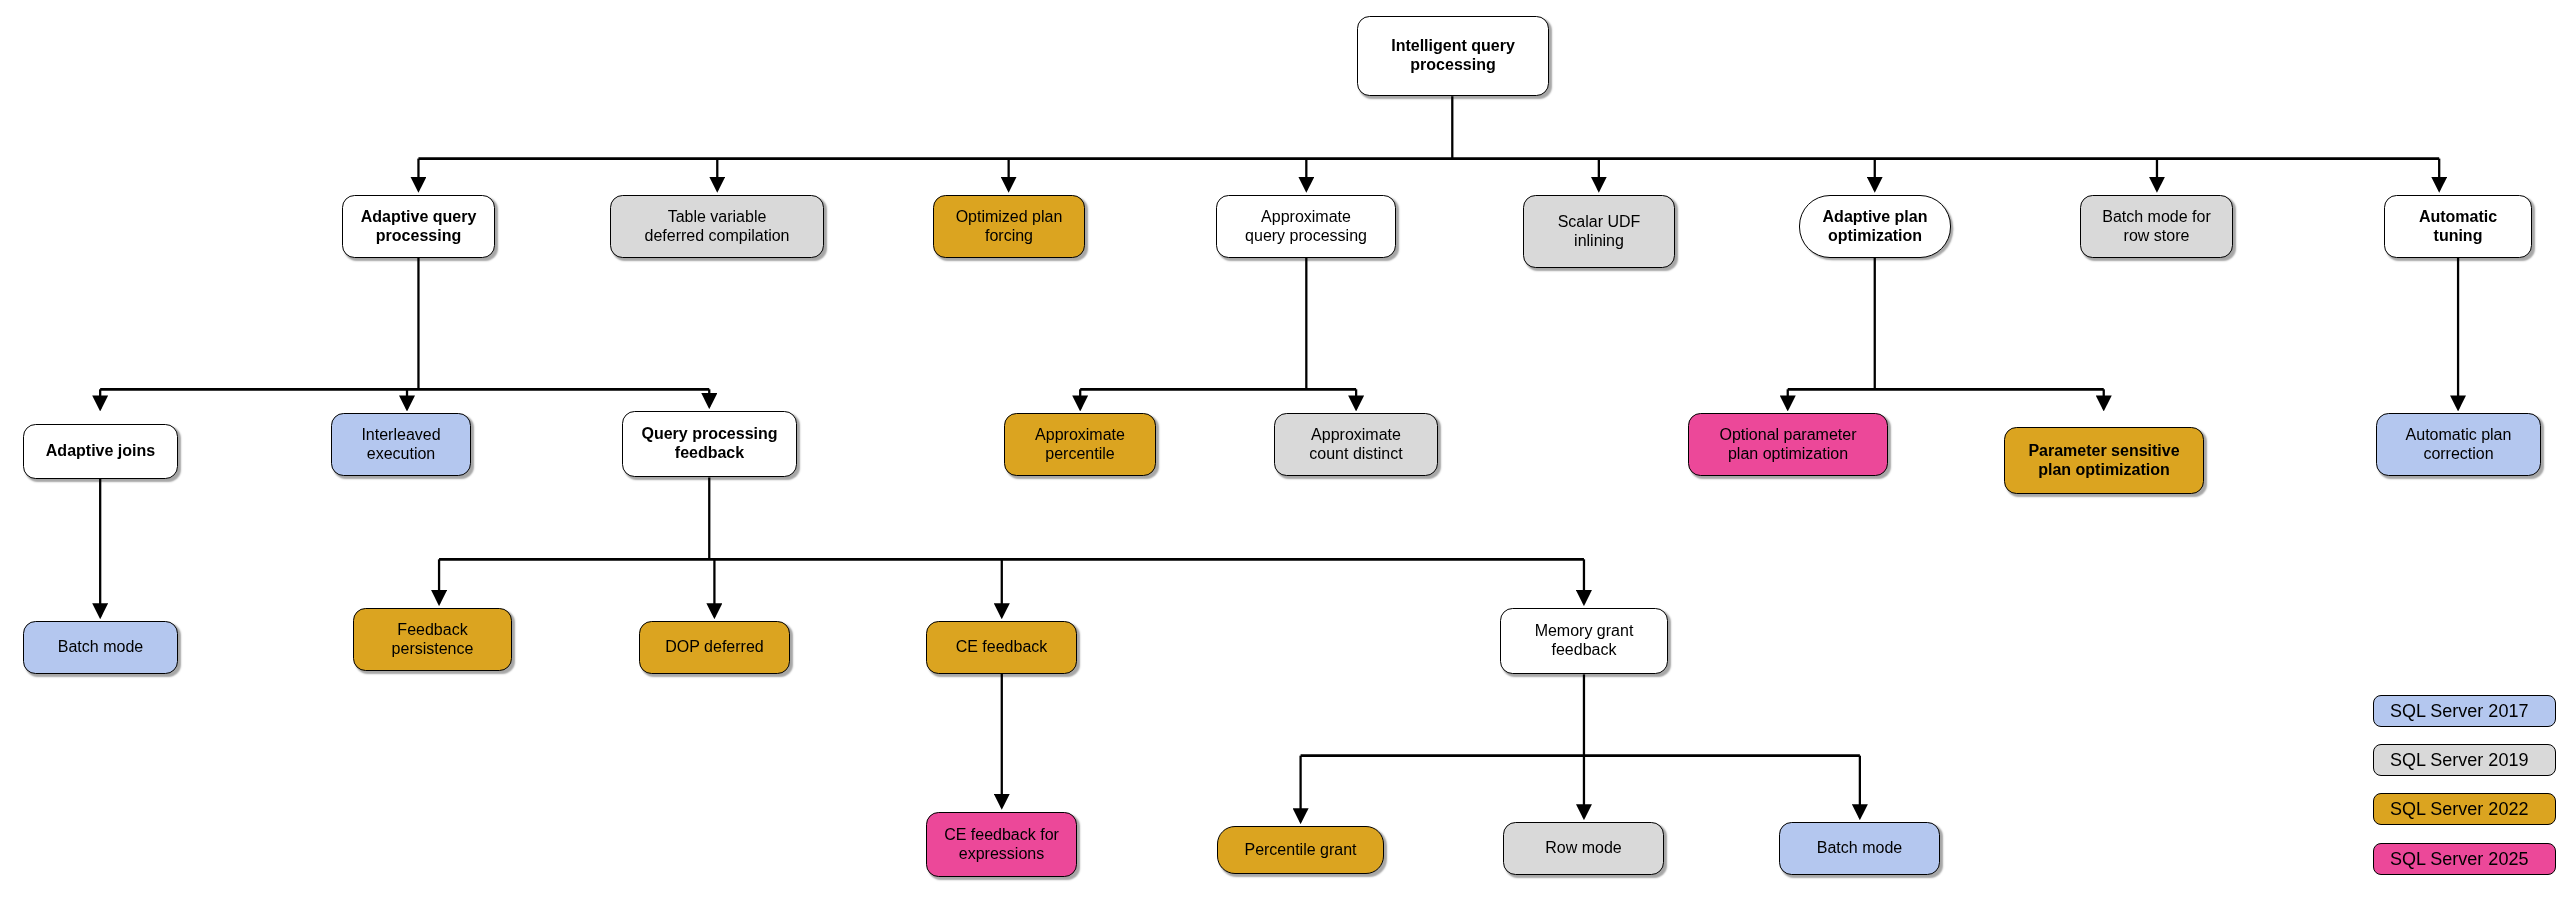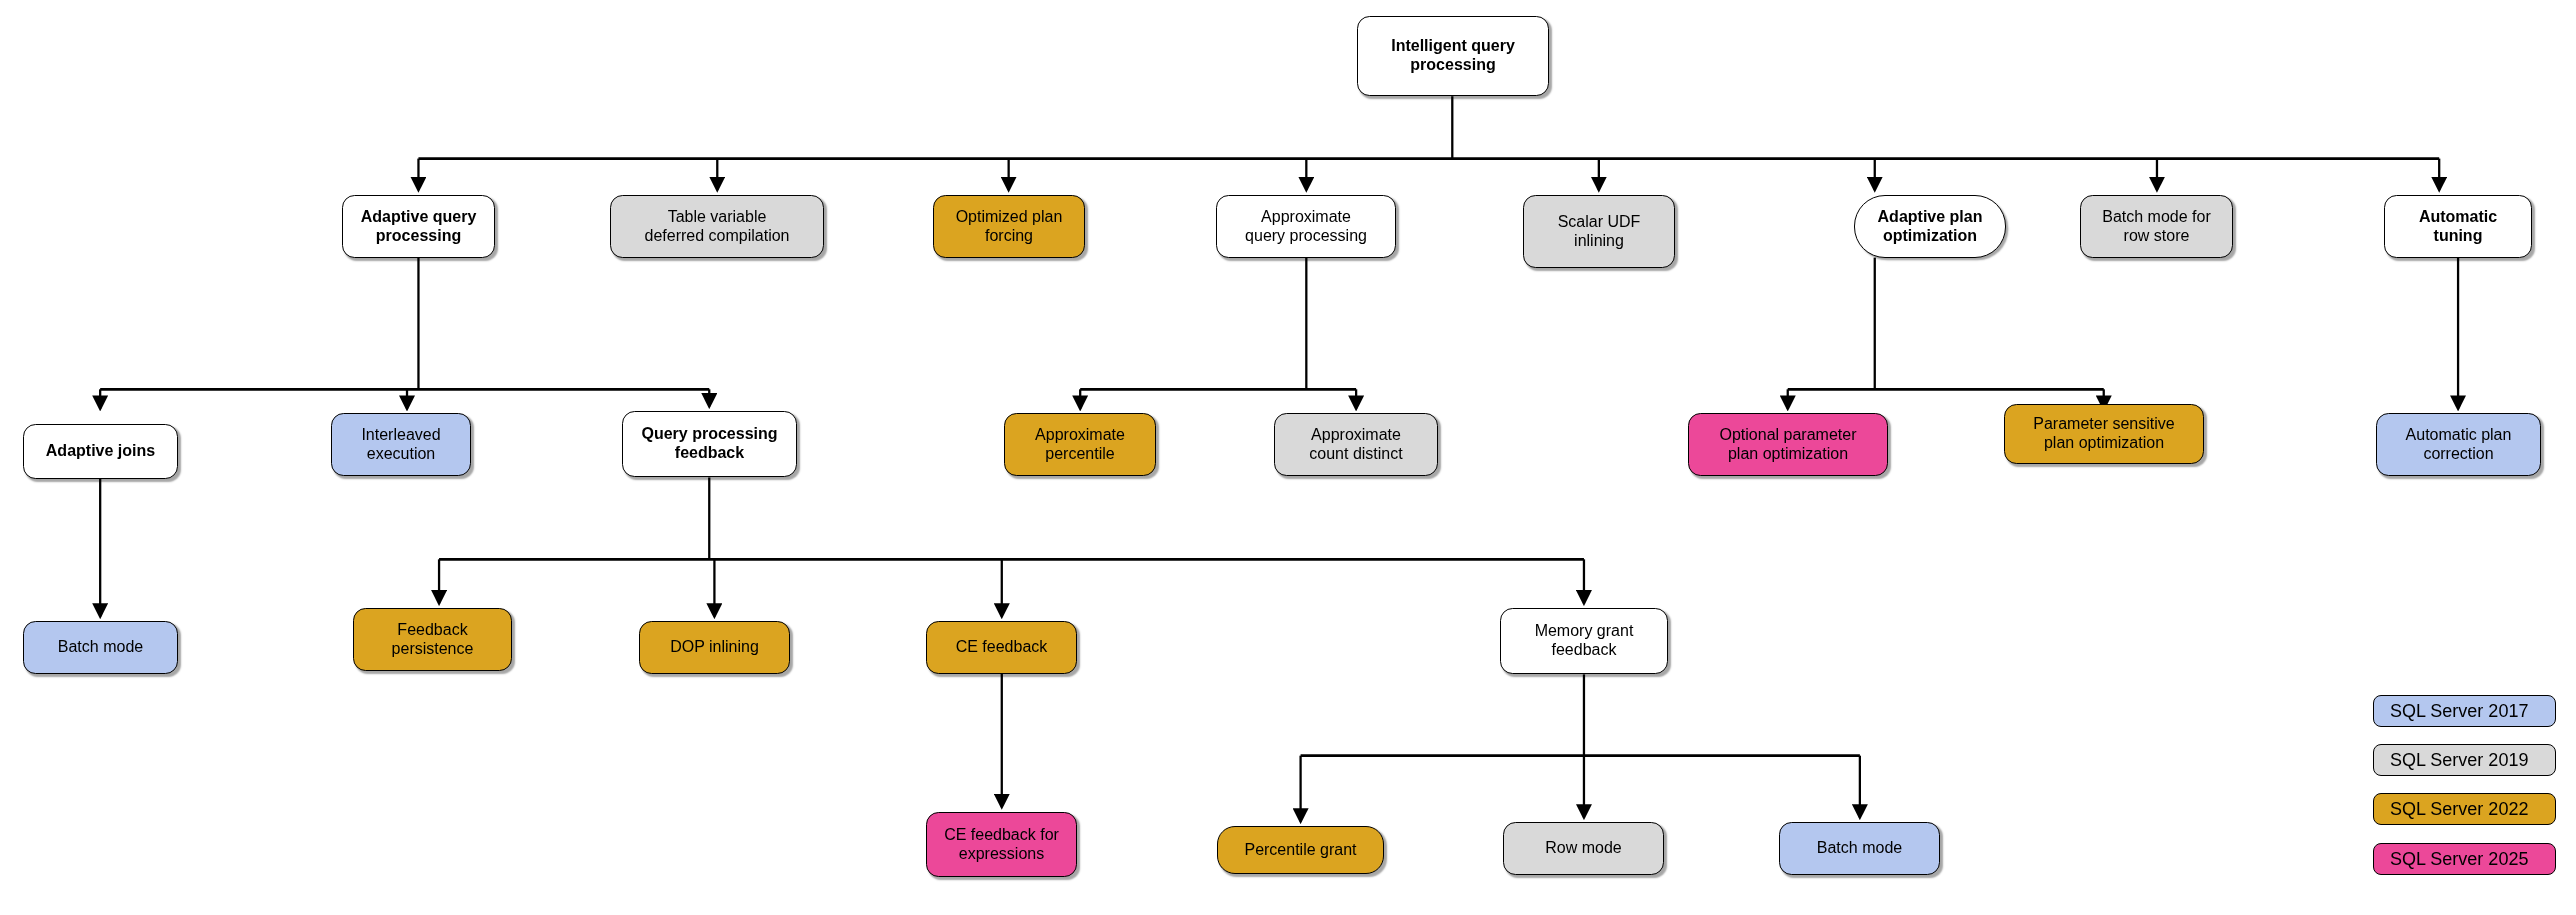--- a/index.html
+++ b/index.html
@@ -129,47 +129,47 @@
   <div class="node fill-white bold label" style="left:342px;  top:195px; width:153px; height:63px;">Adaptive query
 processing</div>
   <div class="node fill-gold label" style="left:933px; top:195px; width:152px; height:63px;">Optimized plan
 forcing</div>
   <div class="node fill-gray label" style="left:610px; top:195px; width:214px; height:63px;">Table variable
 deferred compilation</div>
   <div class="node fill-white label" style="left:1216px; top:195px; width:180px; height:63px;">Approximate
 query processing</div>
   <div class="node fill-gray label" style="left:1523px; top:195px; width:152px; height:73px;">Scalar UDF
 inlining</div>
-  <div class="node fill-white bold label" style="left:1854px; top:195px; width:152px; height:63px;border-radius:31px;">Adaptive plan
+  <div class="node fill-white bold label" style="left:1799px; top:195px; width:152px; height:63px;border-radius:31px;">Adaptive plan
 optimization</div>
   <div class="node fill-gray label" style="left:2080px; top:195px; width:153px; height:63px;">Batch mode for
 row store</div>
   <div class="node fill-white bold label" style="left:2384px; top:195px; width:148px; height:63px;">Automatic
 tuning</div>
 
   <div class="node fill-white bold label" style="left:23px;   top:424px;  width:155px; height:55px;">Adaptive joins</div>
   <div class="node fill-blue label" style="left:331px;  top:413px;  width:140px; height:63px;">Interleaved
 execution</div>
   <div class="node fill-white bold label" style="left:622px; top:411px;  width:175px; height:66px;">Query processing
 feedback</div>
   <div class="node fill-gold label" style="left:1004px; top:413px;  width:152px; height:63px;">Approximate
 percentile</div>
   <div class="node fill-gray label" style="left:1274px; top:413px;  width:164px; height:63px;">Approximate
 count distinct</div>
   <div class="node fill-green label" style="left:1688px; top:413px; width:200px; height:63px;">Optional parameter
 plan optimization</div>
-  <div class="node fill-gold label" style="left:2004px; top:404px; width:200px; height:60px;">Parameter sensitive
+  <div class="node fill-gold label" style="left:2004px; top:427px; width:200px; height:67px;font-weight:bold;">Parameter sensitive
 plan optimization</div>
   <div class="node fill-blue label" style="left:2376px; top:413px;  width:165px; height:63px;">Automatic plan
 correction</div>
 
   <div class="node fill-blue label" style="left:23px;   top:621px; width:155px; height:53px;">Batch mode</div>
   <div class="node fill-gold label" style="left:353px;  top:608px; width:159px; height:63px;">Feedback
 persistence</div>
-  <div class="node fill-gold label" style="left:639px; top:621px; width:151px; height:53px;">DOP inlining</div>
+  <div class="node fill-gold label" style="left:639px; top:621px; width:151px; height:53px;">DOP deferred</div>
   <div class="node fill-gold label" style="left:926px; top:621px; width:151px; height:53px;">CE feedback</div>
   <div class="node fill-white label" style="left:1500px; top:608px; width:168px; height:66px;">Memory grant
 feedback</div>
 
   <div class="node fill-green label" style="left:926px; top:812px; width:151px; height:65px;">CE feedback for
 expressions</div>
   <div class="node fill-gold label" style="left:1217px; top:826px; width:167px; height:48px;border-radius:18px;">Percentile grant</div>
   <div class="node fill-gray label" style="left:1503px; top:822px; width:161px; height:53px;">Row mode</div>
   <div class="node fill-blue label" style="left:1779px; top:822px; width:161px; height:53px;">Batch mode</div>
 

